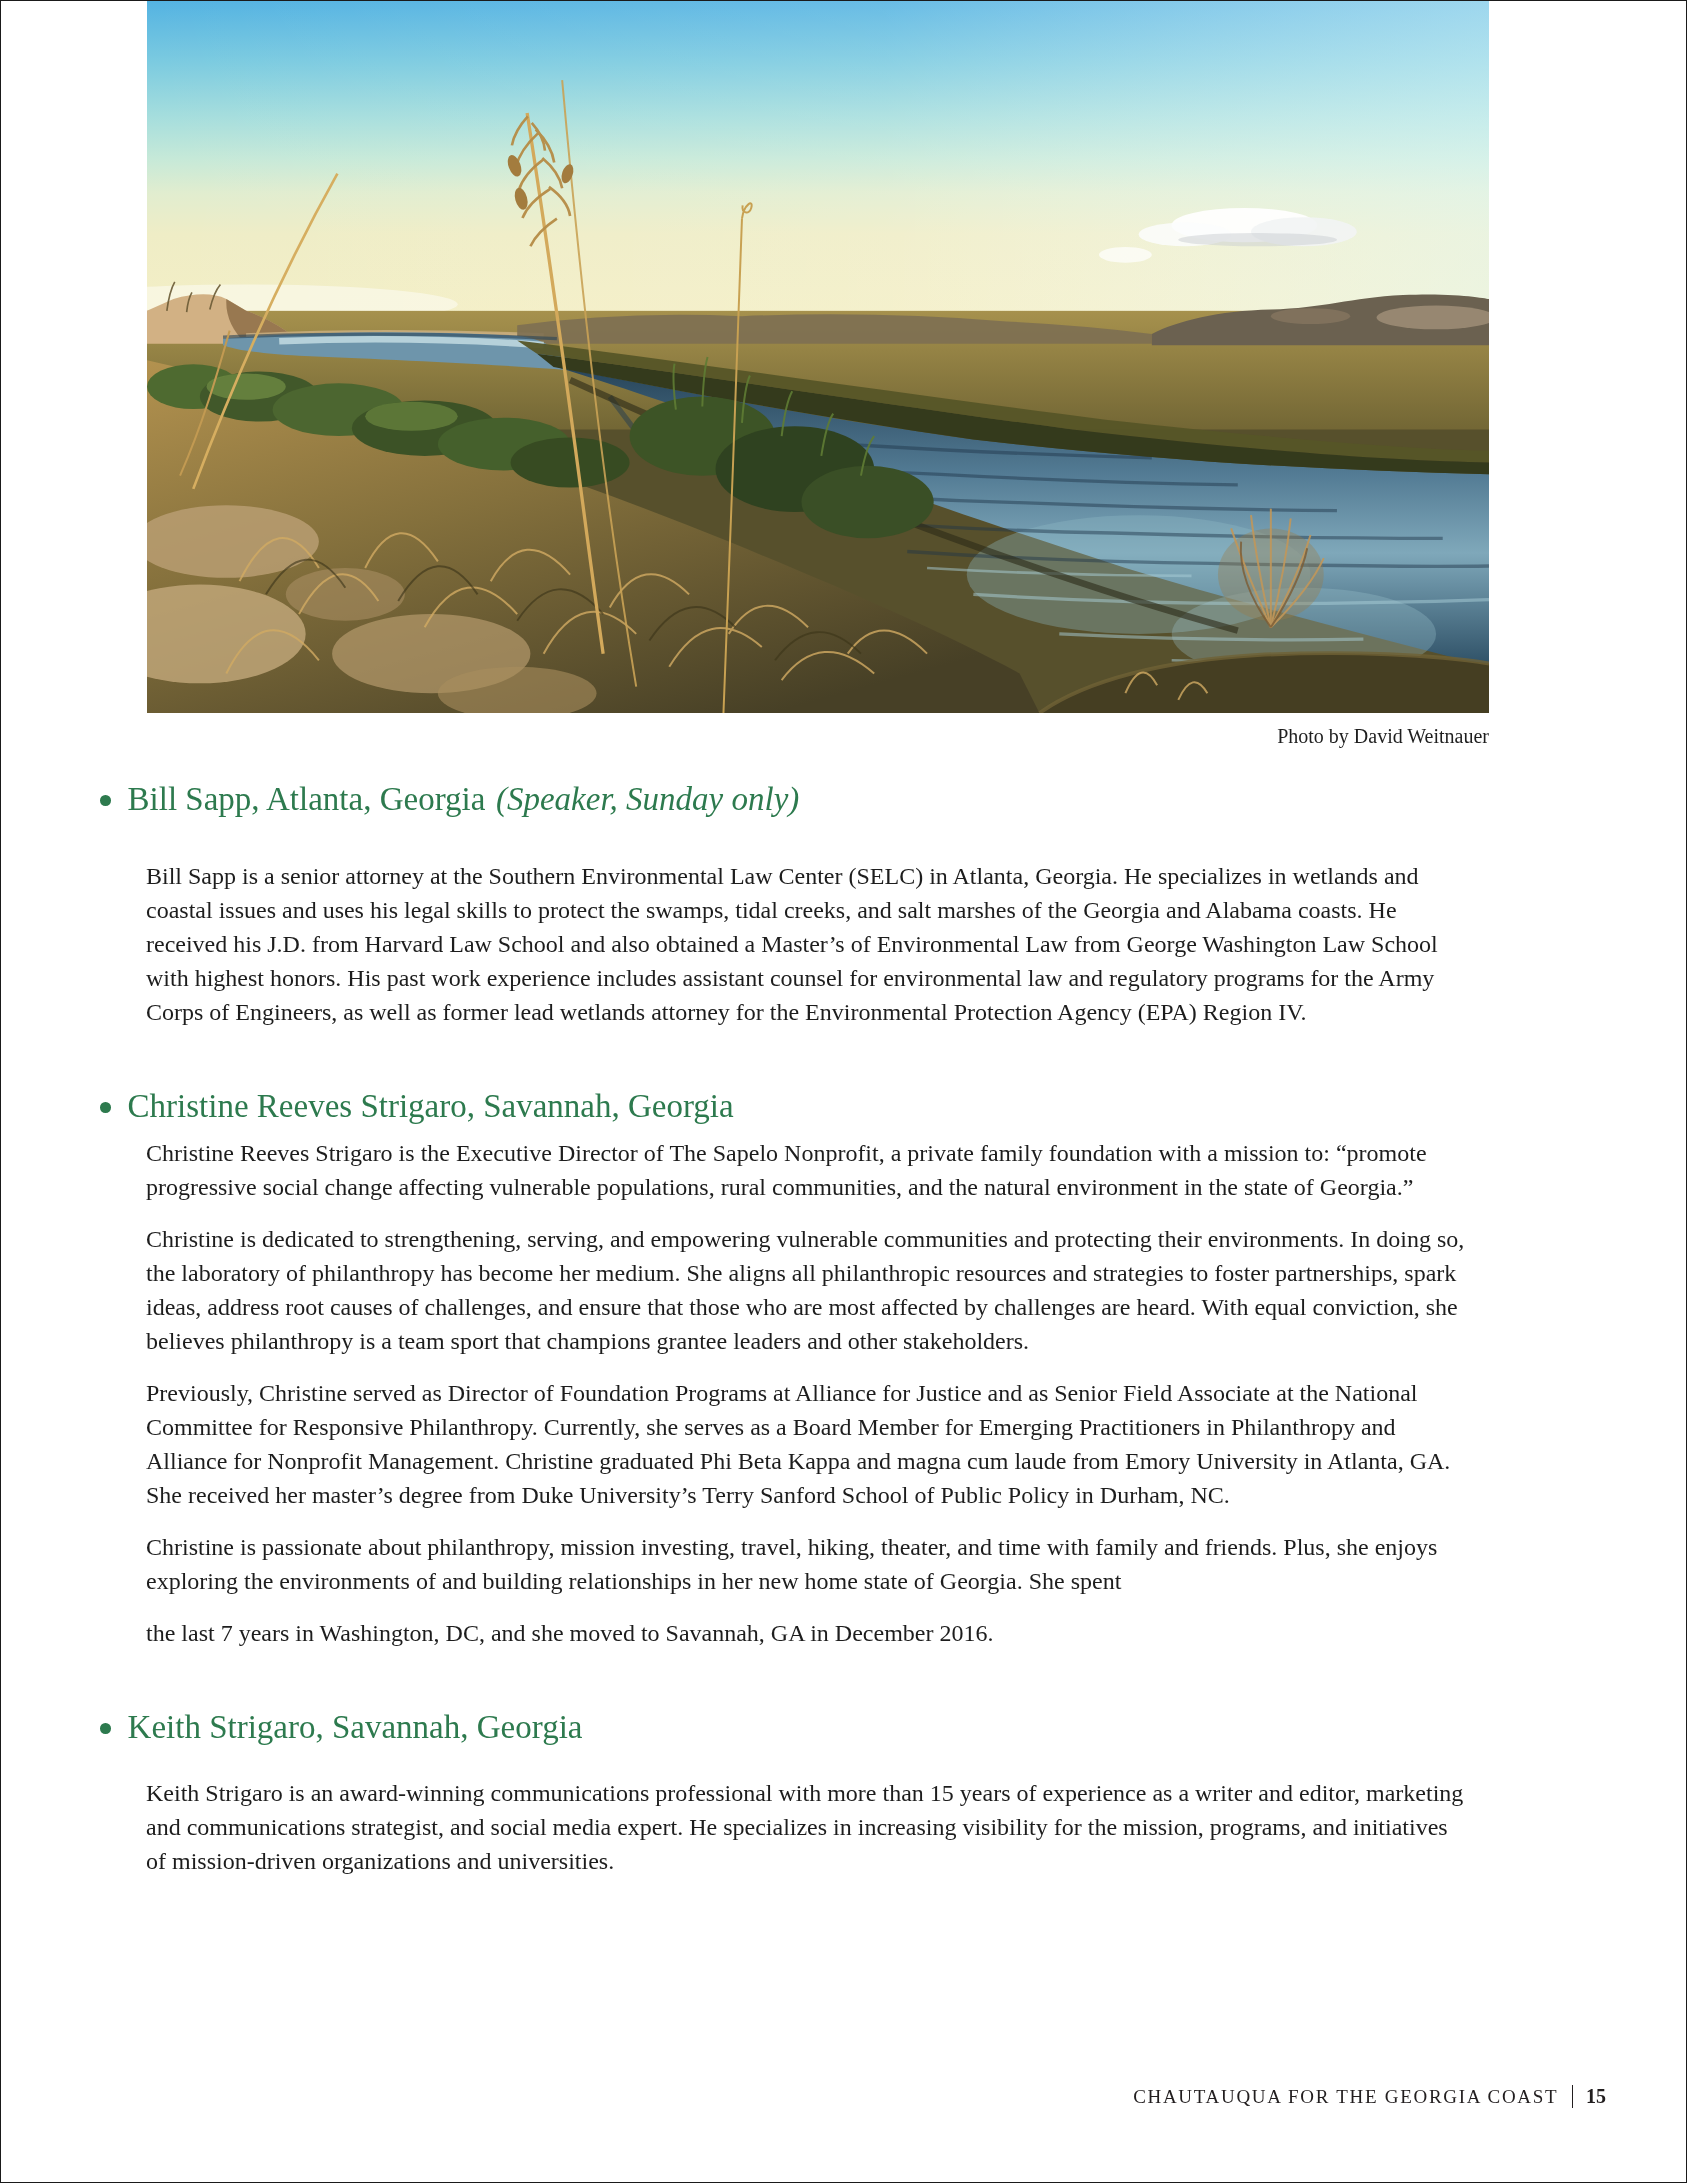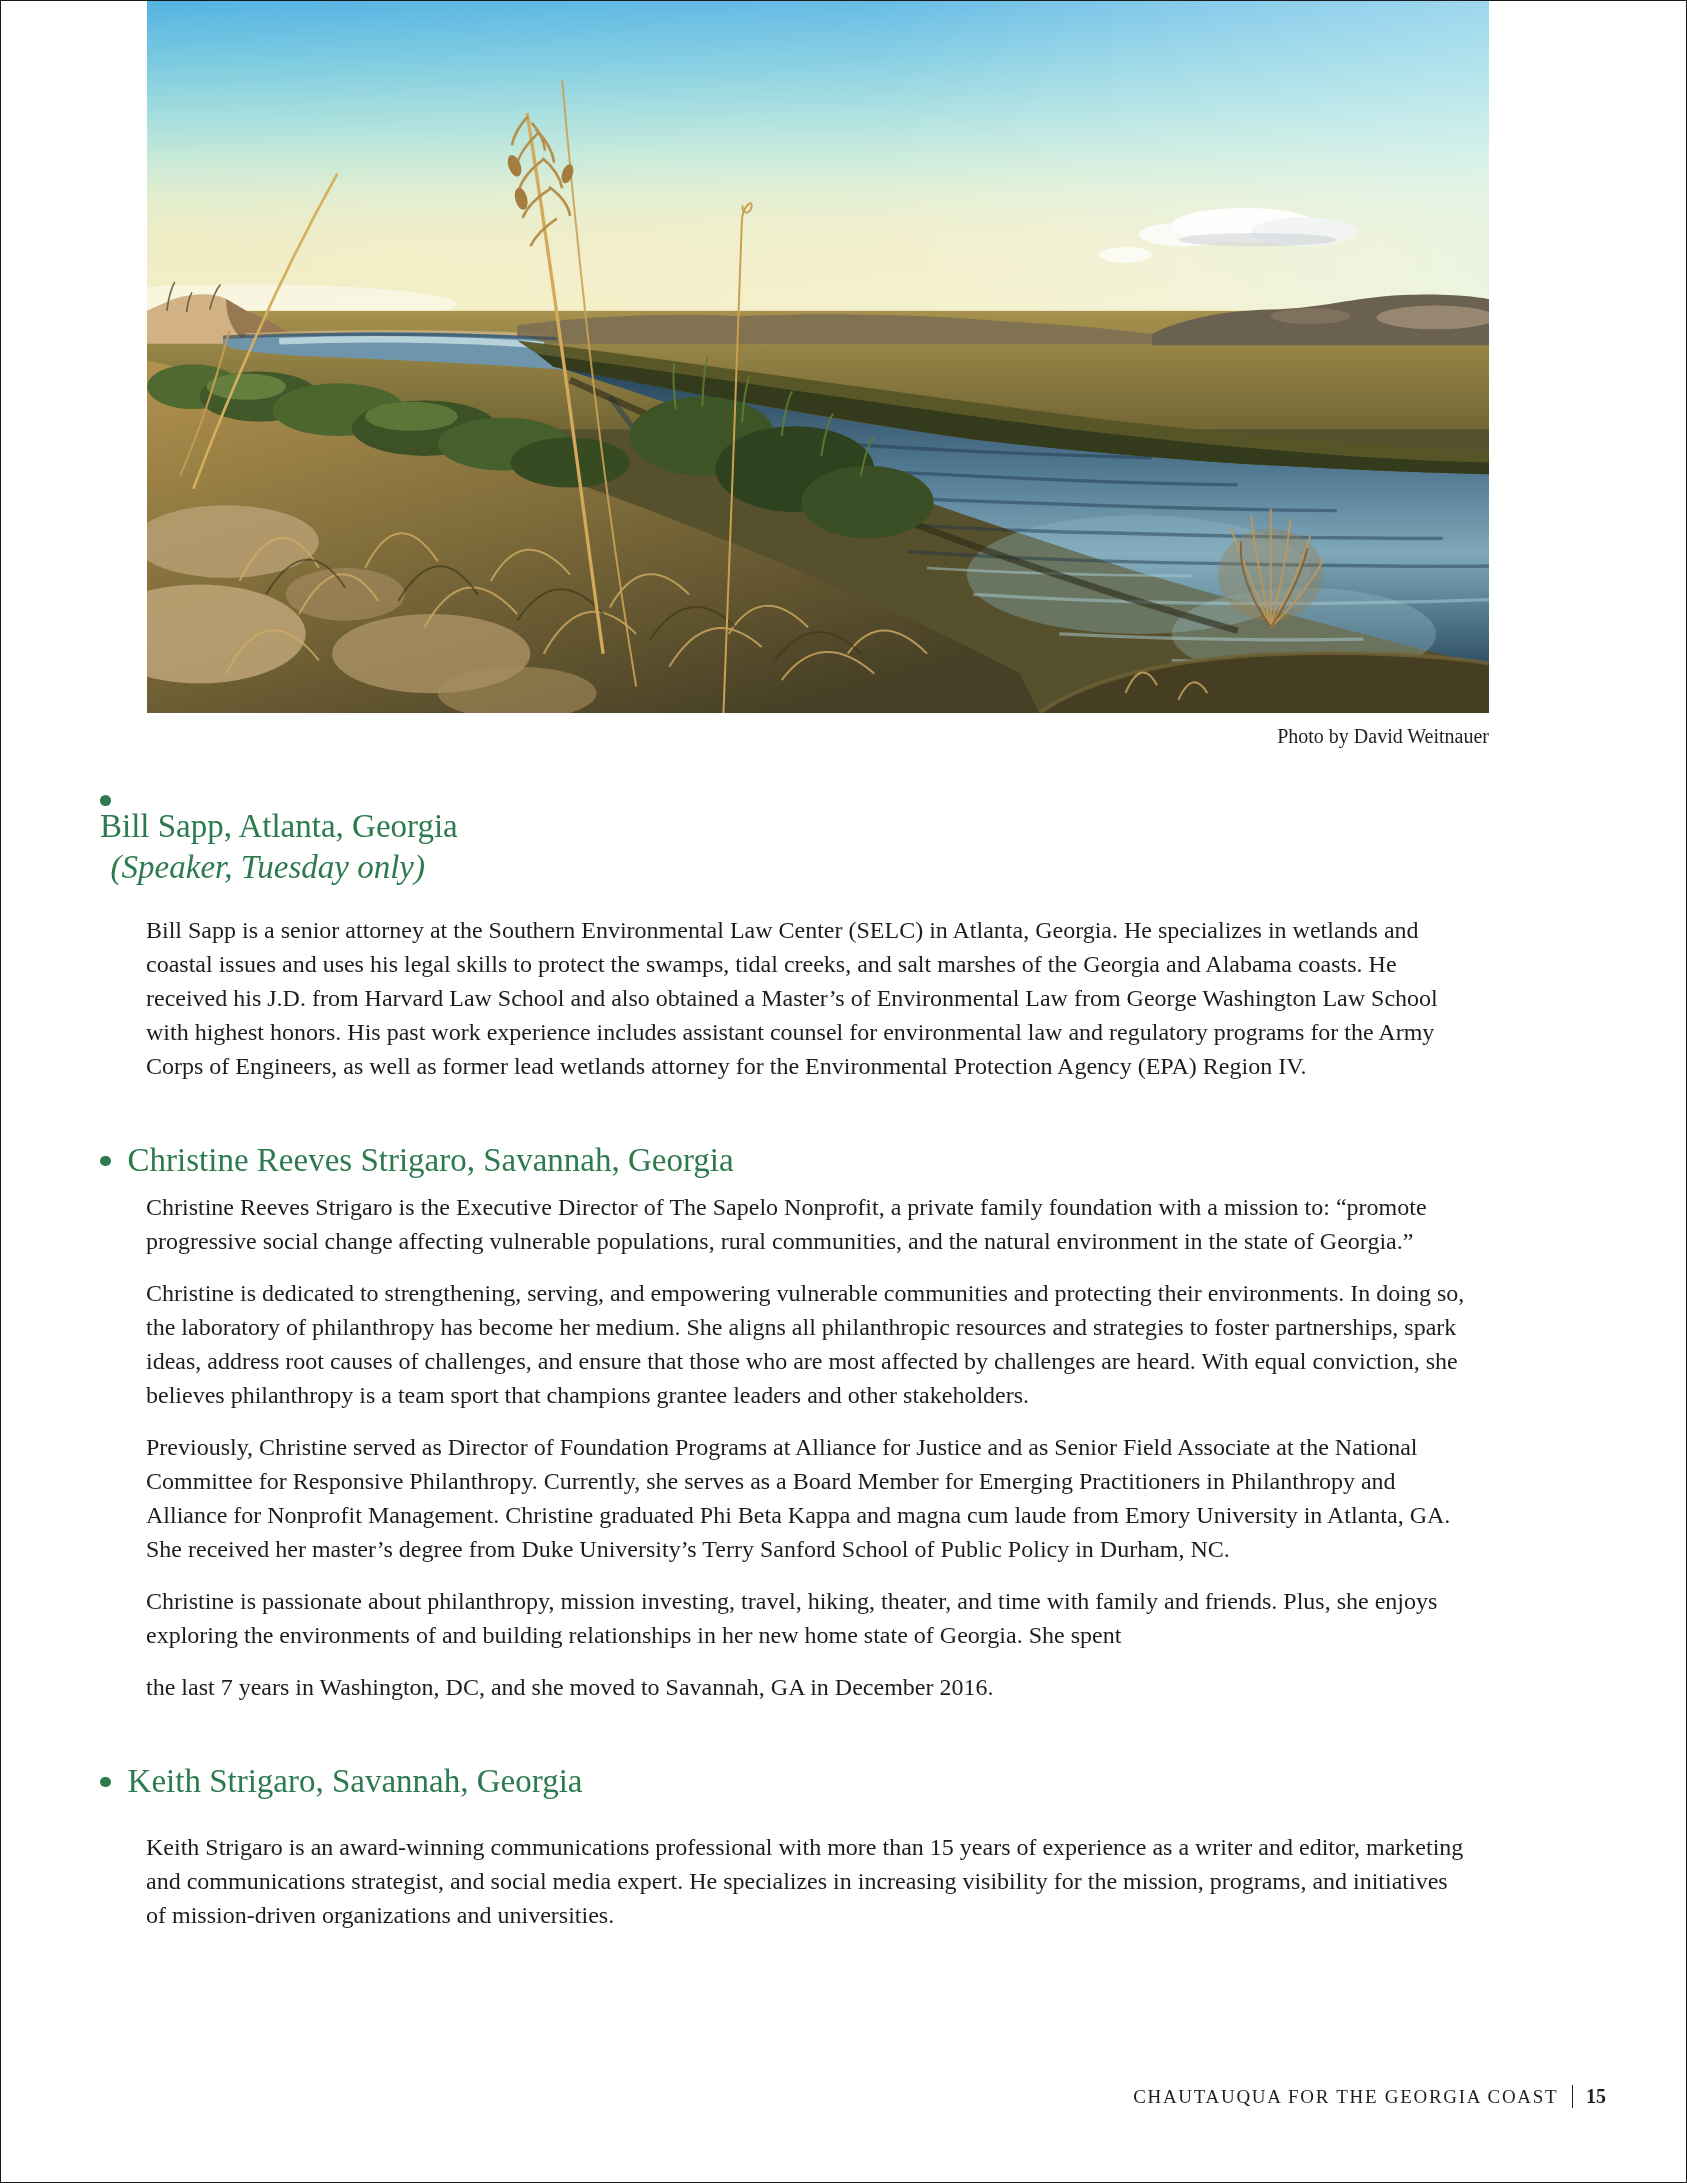--- a/index.html
+++ b/index.html
@@ -15,21 +15,21 @@
   .photo-caption {
     width:1342px; margin:9.3px 0 0 146px; text-align:right;
     font-size:20px; line-height:28px; color:#1f1f1f;
   }
   .section { margin-left:99px; }
   .sec-heading { display:flex; align-items:flex-start; font-size:33px; line-height:41px; color:var(--green); }
   .bullet { width:10.6px; height:10.6px; border-radius:50%; background:var(--green); margin:16px 17px 0 0; flex:none; }
   .heading-note { font-style:italic; margin-left:10.6px; }
   .section p { margin:0 0 18px 46px; width:1327px; font-size:24px; line-height:34px; text-align:left; }
   .sec-bill { margin-top:29px; }
-  .sec-bill .sec-heading { margin-bottom:25px;flex-direction:column; }
+  .sec-bill .sec-heading { margin-bottom:39px; }
   .sec-christine { margin-top:57px; }
   .sec-christine .sec-heading { margin-bottom:9px; }
   .sec-keith { margin-top:57px; }
   .sec-keith .sec-heading { margin-bottom:28px; }
   .footer {
     position:absolute; right:80px; bottom:74px; display:flex; align-items:center;
     font-size:19px; letter-spacing:1.7px; color:#221e1f;
   }
   .footer-divider { width:1.3px; height:22.5px; background:#221e1f; margin:0 13.2px; }
   .page-number { font-weight:bold; letter-spacing:0; font-size:20px; }
@@ -237,21 +237,21 @@
       </g>
     </svg>
   </figure>
 
   <div class="photo-caption">Photo by David Weitnauer</div>
 
   <div class="section sec-bill">
     <div class="sec-heading">
       <span class="bullet"></span>
       <span>Bill Sapp, Atlanta, Georgia</span>
-      <span class="heading-note">(Speaker, Tuesday only)</span>
+      <span class="heading-note">(Speaker, Sunday only)</span>
     </div>
     <p>Bill Sapp is a senior attorney at the Southern Environmental Law Center (SELC) in Atlanta, Georgia. He specializes in wetlands and coastal issues and uses his legal skills to protect the swamps, tidal creeks, and salt marshes of the Georgia and Alabama coasts. He received his J.D. from Harvard Law School and also obtained a Master’s of Environmental Law from George Washington Law School with highest honors. His past work experience includes assistant counsel for environmental law and regulatory programs for the Army Corps of Engineers, as well as former lead wetlands attorney for the Environmental Protection Agency (EPA) Region IV.</p>
   </div>
 
   <div class="section sec-christine">
     <div class="sec-heading">
       <span class="bullet"></span>
       <span>Christine Reeves Strigaro, Savannah, Georgia</span>
     </div>
     <p>Christine Reeves Strigaro is the Executive Director of The Sapelo Nonprofit, a private family foundation with a mission to: “promote progressive social change affecting vulnerable populations, rural communities, and the natural environment in the state of Georgia.”</p>

